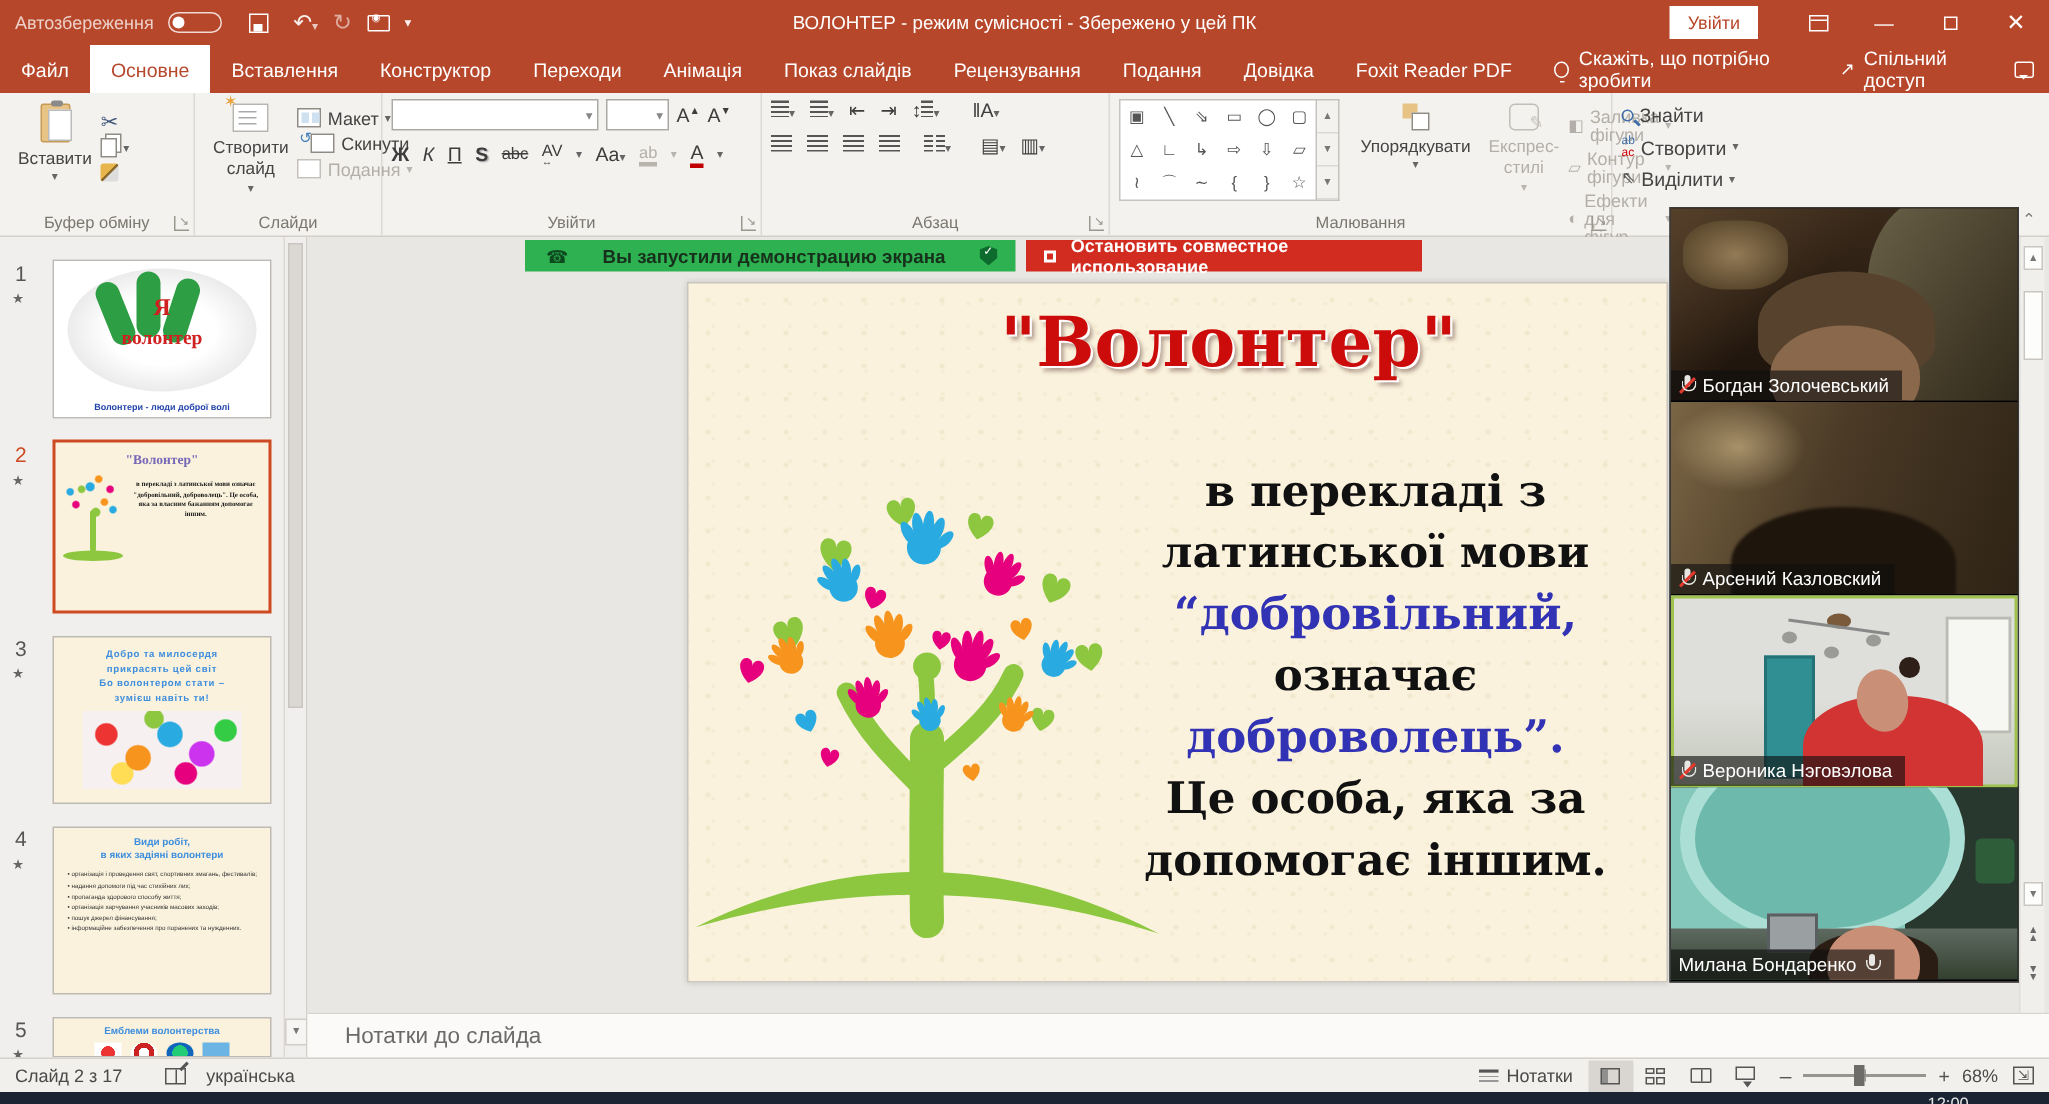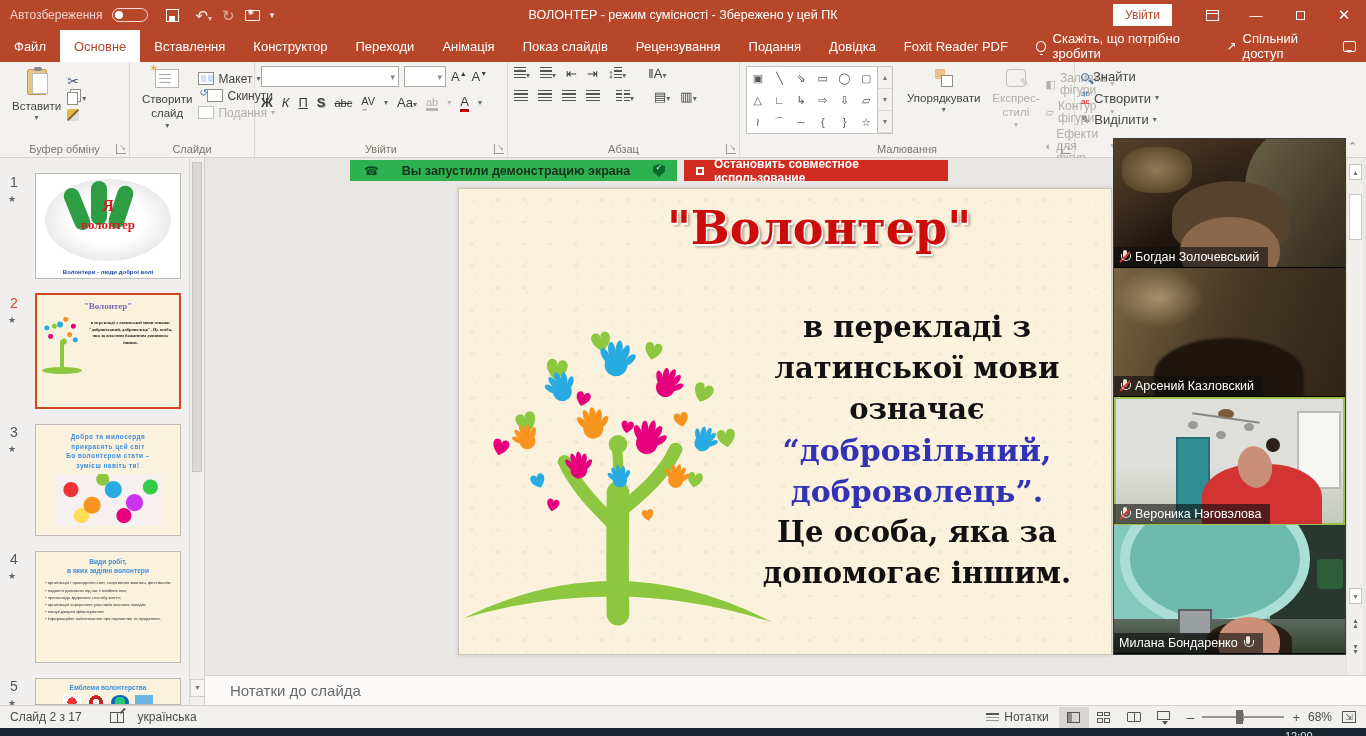--- a/index.html
+++ b/index.html
@@ -567,22 +567,22 @@
         <use href="#hd" transform="translate(112 168) scale(1.8) rotate(-6)" fill="#E6007E"></use>
         <use href="#hd" transform="translate(206 178) scale(1.6) rotate(10)" fill="#F7941E"></use>
         <use href="#hd" transform="translate(152 178) scale(1.5) rotate(-14)" fill="#29ABE2"></use>
         <use href="#hh" transform="translate(88 196) scale(1.3) rotate(12)" fill="#E6007E"></use>
         <use href="#hh" transform="translate(178 206) scale(1.2) rotate(-10)" fill="#F7941E"></use>
       </svg>
 
       <div class="slide-text">
         <div class="ln">в перекладі з</div>
         <div class="ln">латинської мови</div>
+        <div class="ln blue">“добровільний,</div>
         <div class="ln">означає</div>
-        <div class="ln blue">“добровільний,</div>
         <div class="ln blue">доброволець”.</div>
         <div class="ln">Це особа,  яка за</div>
         <div class="ln">допомогає іншим.</div>
       </div>
     </div>
   </div>
 
   <div class="banner-green">
     <span class="phone">☎</span>
     <span class="btxt">Вы запустили демонстрацию экрана</span>

